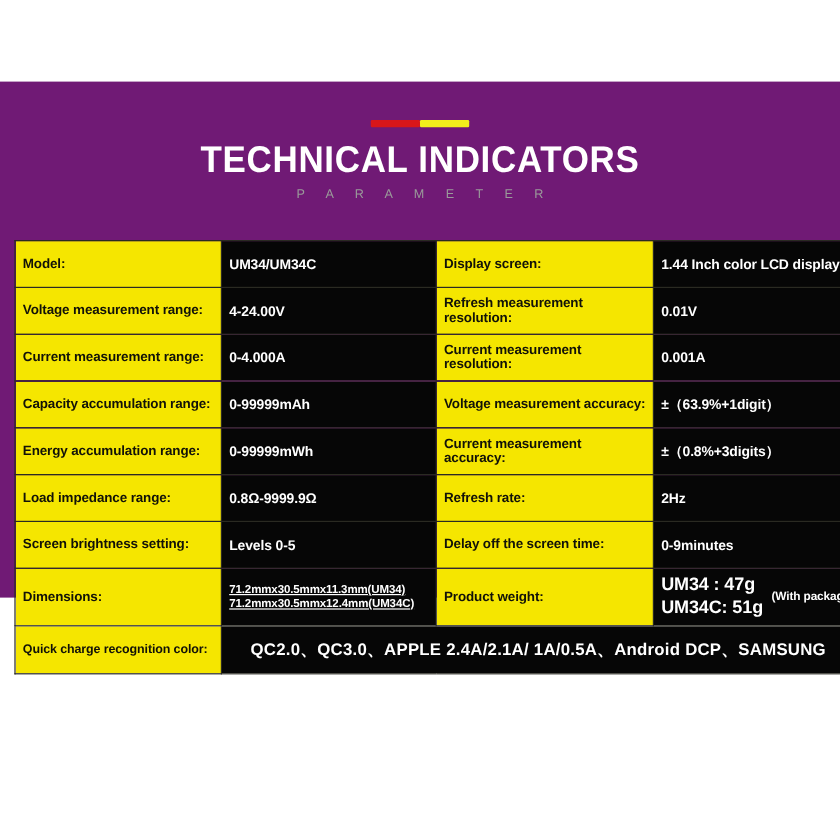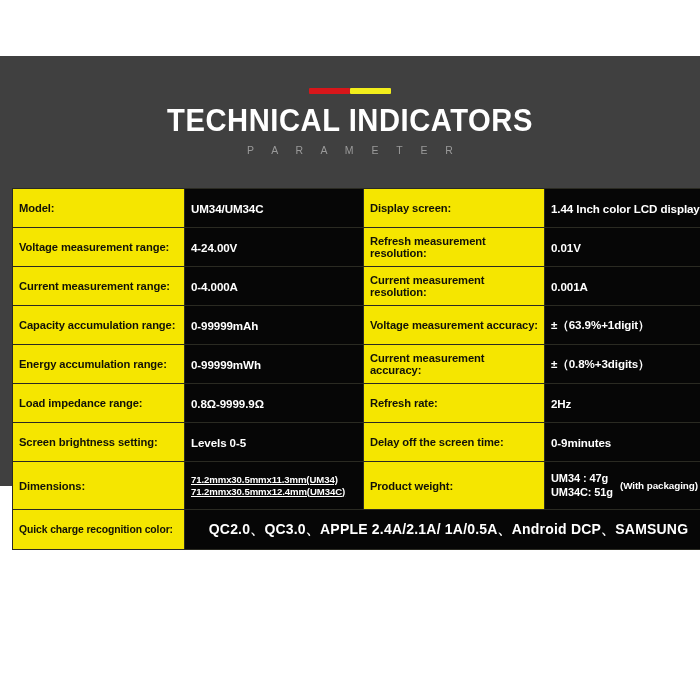--- a/index.html
+++ b/index.html
@@ -18,24 +18,24 @@
     position: relative;
     width: 700px;
     height: 700px;
     background: #ffffff;
   }
 
   
   .poster {
     position: absolute;
     left: 0;
-    top: 56px;
+    top: 68px;
     width: 700px;
     height: 430px;
-    background: #404040;
+    background: #701a75;
     box-sizing: border-box;
   }
 
   
   .header {
     position: relative;
     height: 132px;
     text-align: center;
   }
   .accent-bars {
@@ -135,21 +135,21 @@
     white-space: nowrap;
     text-decoration: underline;
   }
   .weight-cell {
     display: flex;
     align-items: center;
     gap: 7px;
   }
   .weight-block {
     line-height: 1.25;
-    font-size: 11px;
+    font-size: 15px;
     font-weight: bold;
     white-space: nowrap;
   }
   .weight-note {
     font-size: 9.9px;
     font-weight: bold;
     white-space: nowrap;
   }
 
   td.fullrow-value {

